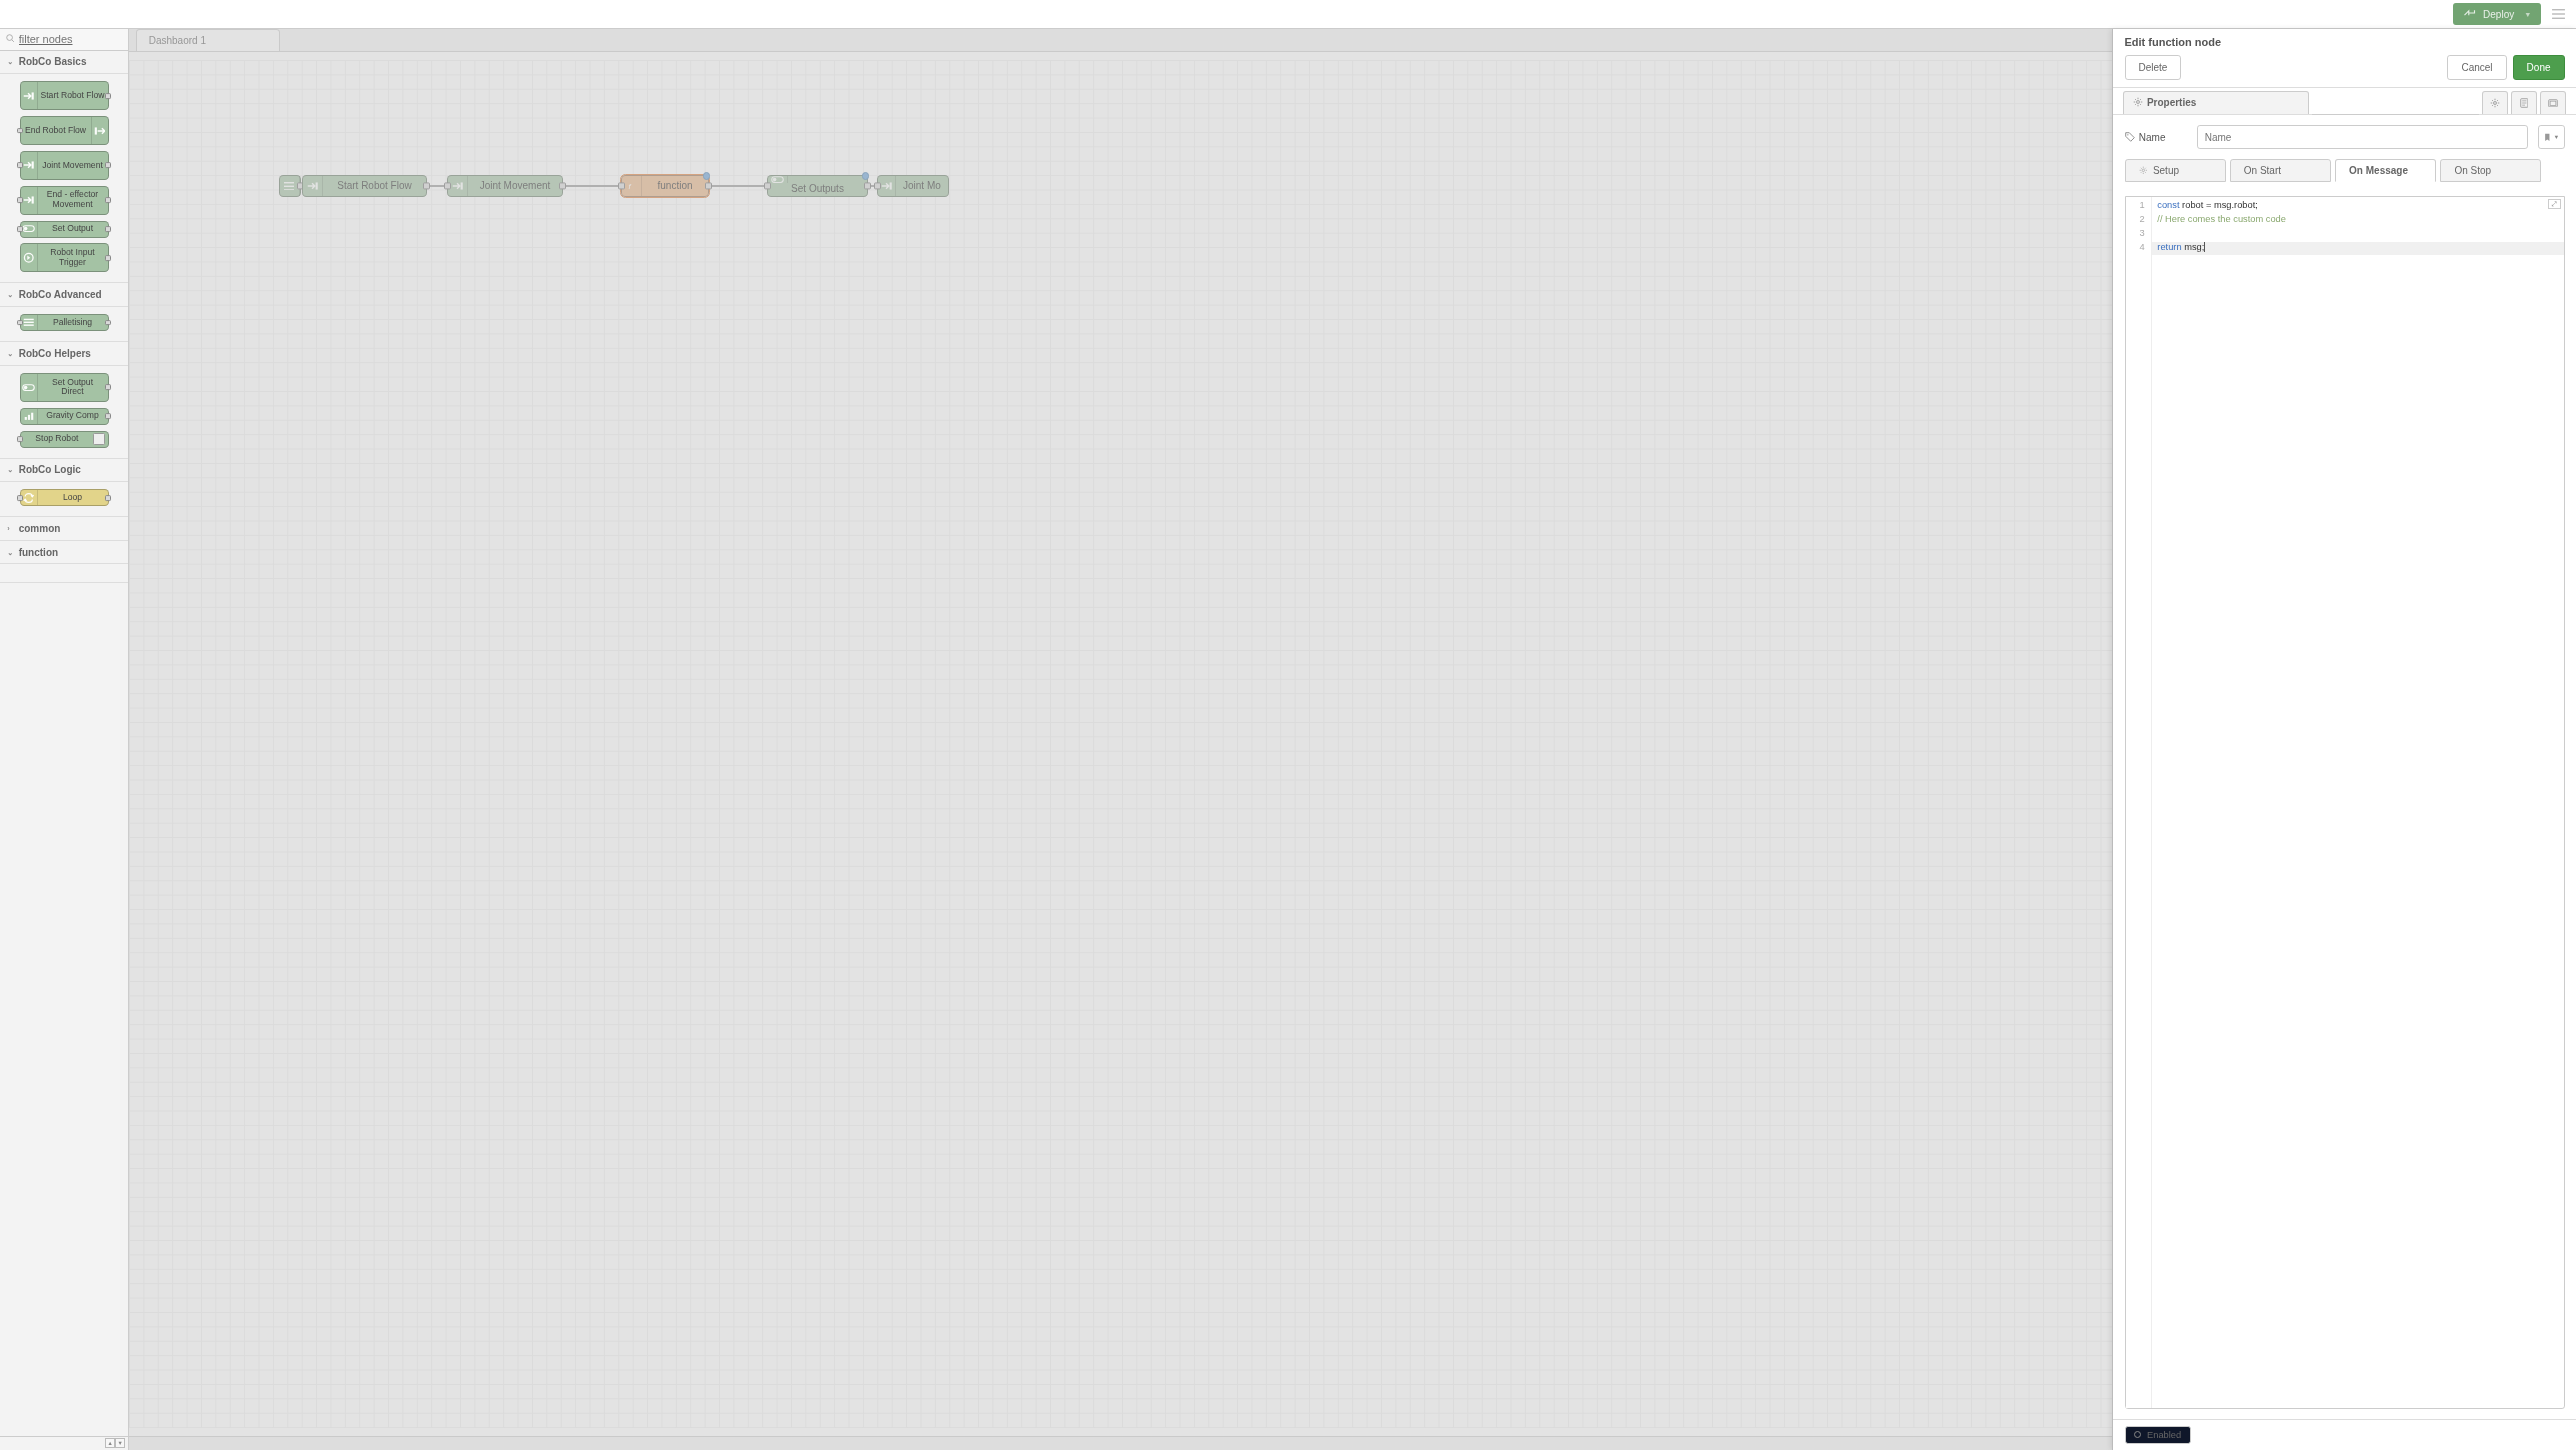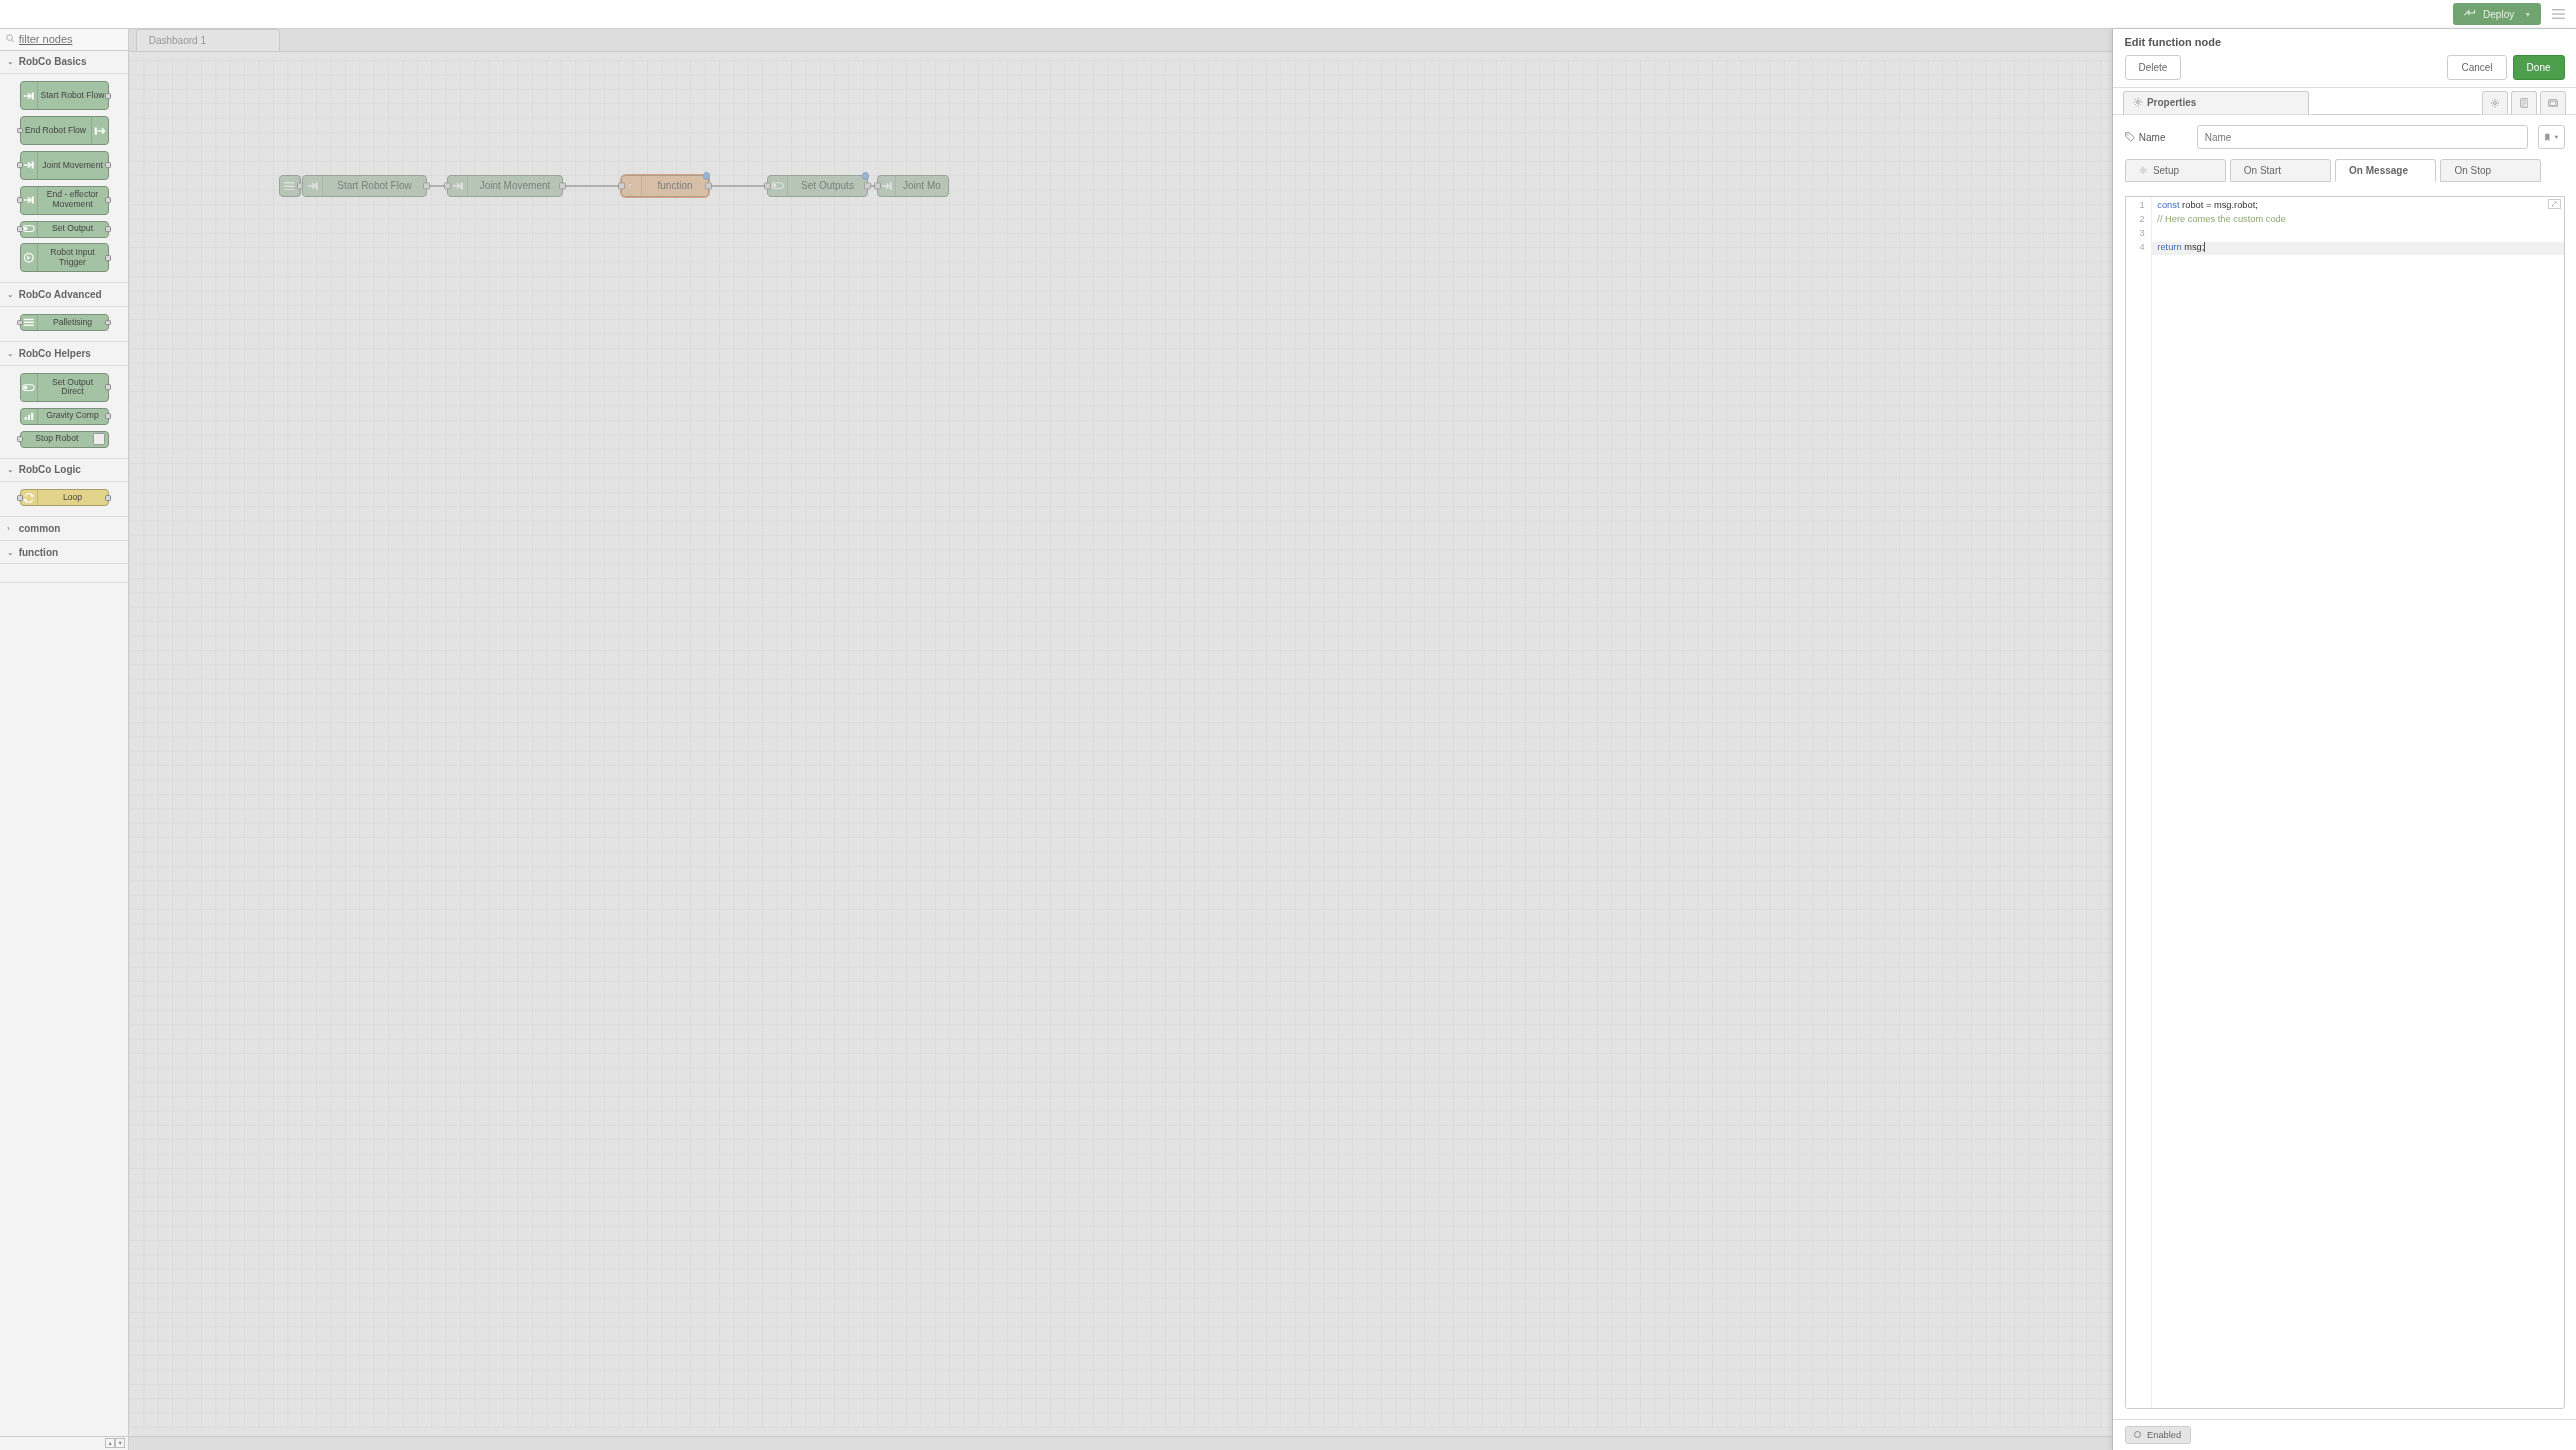--- a/index.html
+++ b/index.html
@@ -326,21 +326,21 @@
 }
 
 .ep-footer {
   border-top: 0.7px solid #ddd;
   padding: 5.8px 11.5px;
 }
 .enabled-toggle {
   display: inline-flex; align-items: center; gap: 5.8px;
   height: 18.7px; padding: 0 8.6px;
   border: 0.7px solid #ccc; border-radius: 2.9px;
-  font-size: 9.3px; color: #666; background: #e5e5e5;
+  font-size: 9.3px; color: #666; background: #0f172a;
 }
 .enabled-toggle .circle { width: 7.2px; height: 7.2px; border: 1.1px solid #888; border-radius: 50%; }
 
 svg.arrow-glyph { width: 11.5px; height: 10px; }
 svg.toggle-glyph { width: 13px; height: 7.2px; }
 svg.fx-glyph { width: 10px; height: 10px; }
 svg.list-glyph { width: 11.5px; height: 8.6px; }
 svg.chart-glyph { width: 10px; height: 8.6px; }
 svg.loop-glyph { width: 11.5px; height: 10px; }
 </style>
@@ -576,21 +576,21 @@
           <div class="fn-port left"></div>
           <div class="fn-icon">
             <svg class="fx-glyph" viewBox="0 0 14 14" style="font-size:14px">
               <text x="2" y="11" font-size="11" font-style="italic" fill="rgba(255,255,255,.95)" font-family="serif">f</text>
             </svg>
           </div>
           <div class="fn-label">function</div>
           <div class="fn-port right"></div>
           <div class="fn-status"></div>
         </div>
-        <div class="flow-node c-green" style="left: 638px; top: 115px; width: 101px;">
+        <div class="flow-node c-green" style="left: 638px; top: 115px; width: 101px; flex-direction: column;">
           <div class="fn-port left"></div>
           <div class="fn-icon">
             <svg class="toggle-glyph" viewBox="0 0 18 10">
               <rect x="1" y="1" width="16" height="8" rx="4" fill="none" stroke="rgba(255,255,255,.95)" stroke-width="1.5"></rect>
               <circle cx="5" cy="5" r="2.5" fill="rgba(255,255,255,.95)"></circle>
             </svg>
           </div>
           <div class="fn-label">Set Outputs</div>
           <div class="fn-port right"></div>
           <div class="fn-status"></div>

